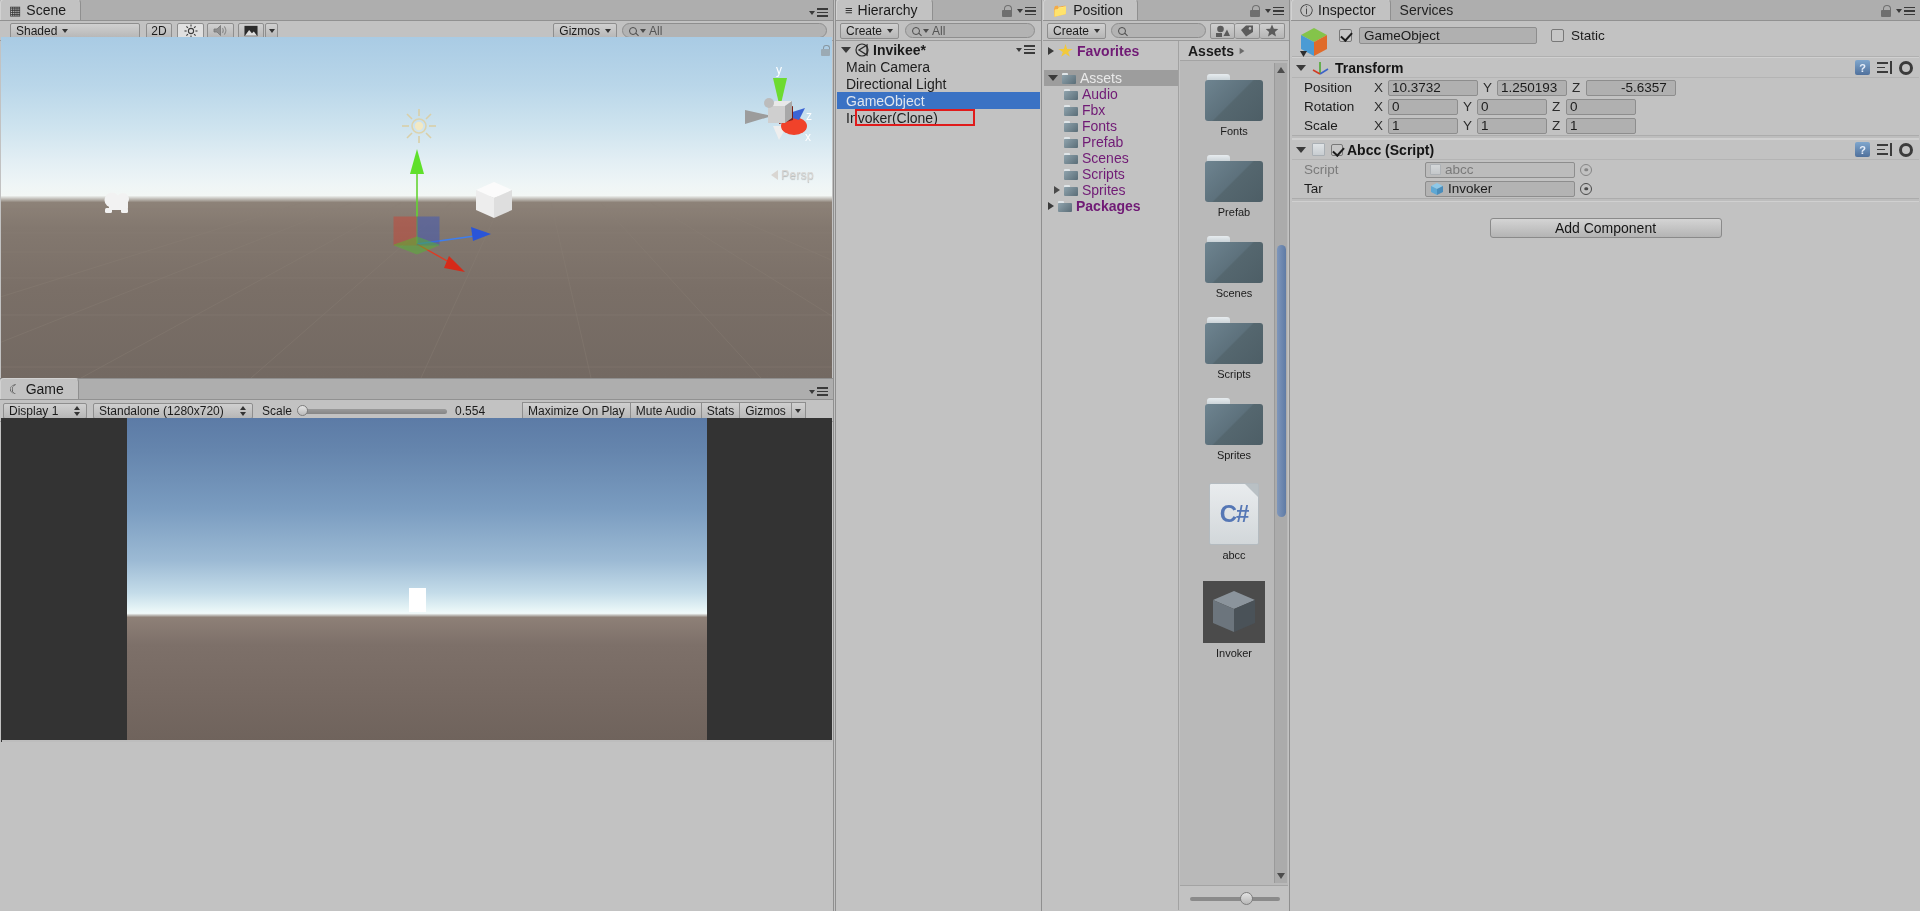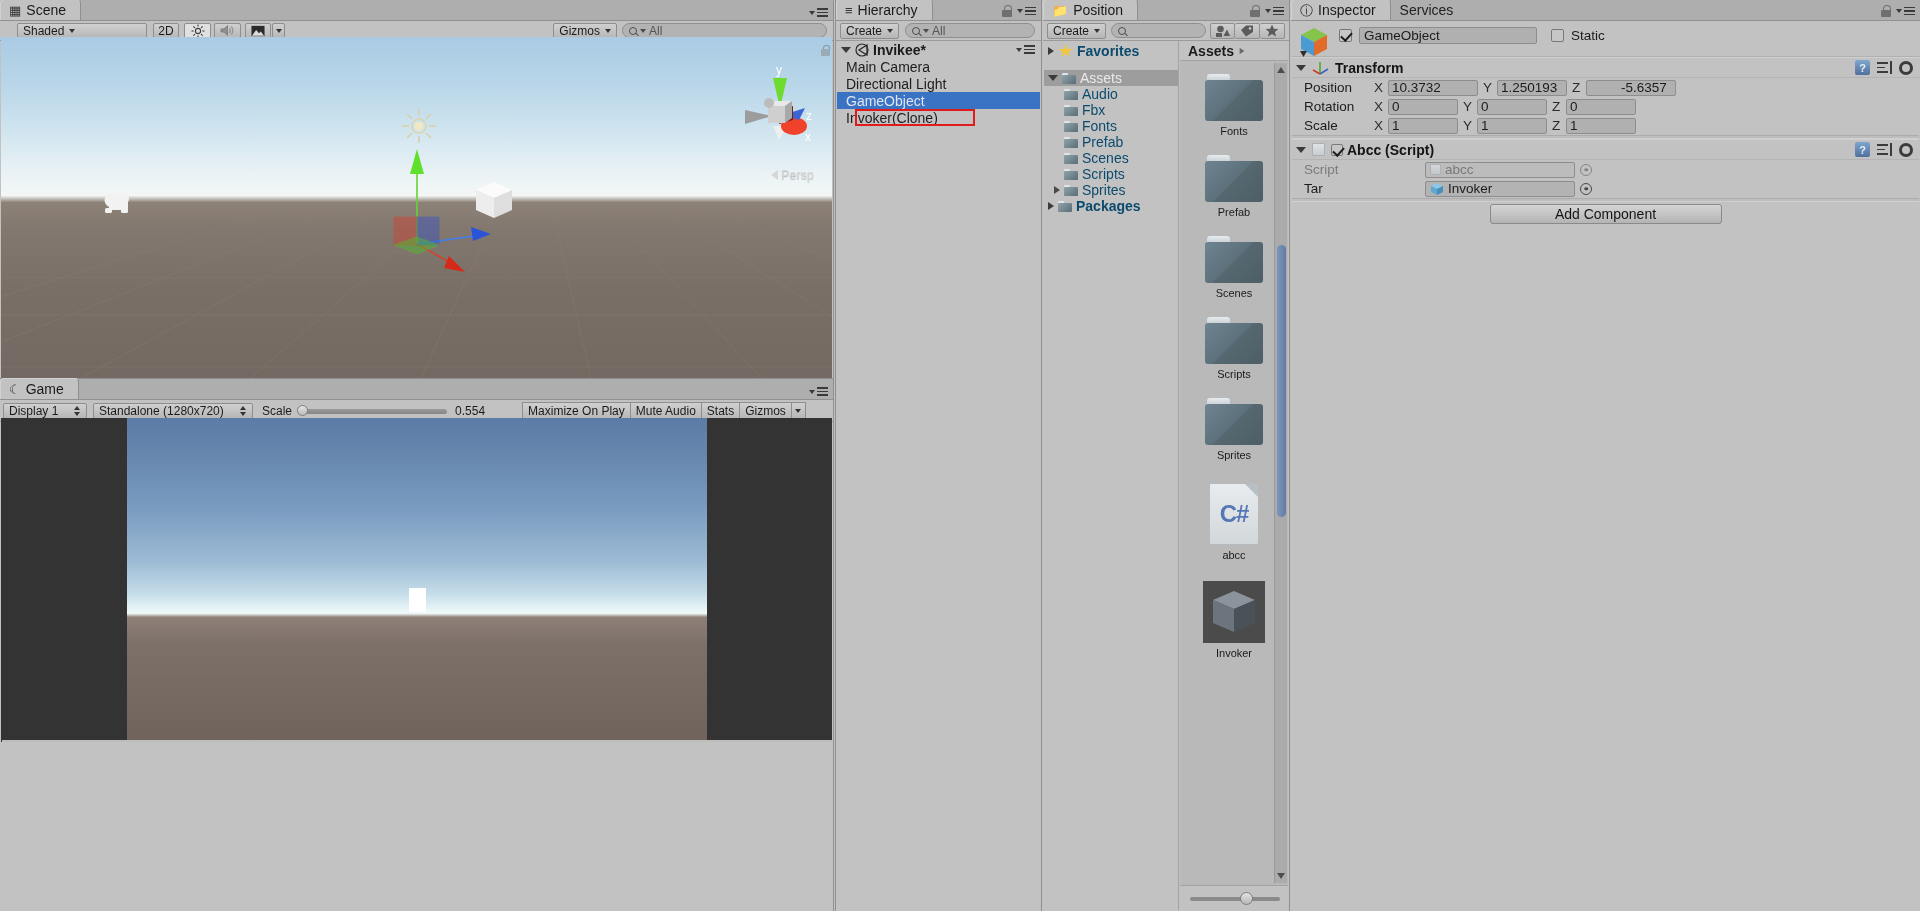--- a/index.html
+++ b/index.html
@@ -230,21 +230,21 @@
   .cs-ico::after {
     content:""; position:absolute; right:0; top:0; border-width:0 13px 13px 0;
     border-style:solid; border-color:#b9c0c4 #b9c0c4 transparent transparent;
   }
   .cube-ico {
     width:62px; height:62px; background:#4b4b4b;
     display:flex; align-items:center; justify-content:center;
   }
   .tree-row {
     height:16px; display:flex; align-items:center; gap:4px;
-    font-size:14px; color:#0c4a6e; padding-left:4px;
+    font-size:14px; color:#701a75; padding-left:4px;
   }
   .tree-row.sel { background:#9d9d9d; color:#e9e9e9; }
   .tree-row.bold { font-weight:bold; }
   .mini-folder {
     width:14px;height:11px;flex:none;position:relative;
   }
   .mini-folder .t{position:absolute;left:0;top:0;width:6px;height:2.5px;
     background:#dfe5e8;border-radius:1px 1px 0 0;}
   .mini-folder .b{position:absolute;left:0;top:2px;width:14px;height:9px;
     background:linear-gradient(135deg,#8fa3ad,#5a6d77);border-radius:1px;}
@@ -361,21 +361,21 @@
   .target-ico::after {
     content:"";position:absolute;left:50%;top:50%;transform:translate(-50%,-50%);
     width:3.5px;height:3.5px;background:#4a4a4a;border-radius:50%;
   }
   .script-mini {
     width:13px;height:13px;background:linear-gradient(#dfe3e6,#c8cdd1);
     border:1px solid #a9afb4;border-radius:1px;flex:none;
   }
   .cube-mini { width:14px;height:14px;flex:none; }
   #add-component-btn {
-    width:232px; height:20px; margin:2px auto 0 auto;
+    width:232px; height:20px; margin:16px auto 0 auto;
     background:linear-gradient(#d4d4d4,#b4b4b4);
     border:1px solid #8a8a8a; border-radius:3px;
     display:flex; align-items:center; justify-content:center;
     font-size:14px; color:#151515;
   }
   .thin-sep { height:4px; background:#bdbdbd; border-top:1px solid #acacac; border-bottom:1px solid #d0d0d0; }
 
   .vline { position:absolute; width:1px; background:#8f8f8f; }
   .hline { position:absolute; height:1px; background:#8f8f8f; }
 </style>
@@ -396,21 +396,21 @@
           <span class="lines">
               <i></i>
               <i></i>
               <i></i>
             </span>
         </span>
       </div>
     </div>
 
     <div class="toolrow">
-      <div class="btn" style="width:130px;margin-left:17px;">
+      <div class="btn" style="width:130px;margin-left:10px;">
         <span>Shaded</span>
         <span class="dc"></span>
       </div>
       <div class="btn" style="margin-left:6px;width:26px;justify-content:center;">
         <span>2D</span>
       </div>
       <div class="btn" style="margin-left:5px;width:27px;justify-content:center;background:#e0e0e0;">
         <svg width="14" height="14" viewBox="0 0 14 14">
             <g stroke="#3c3c3c" stroke-width="1.1">
         <circle cx="7" cy="7" r="2.6" fill="none"></circle>

